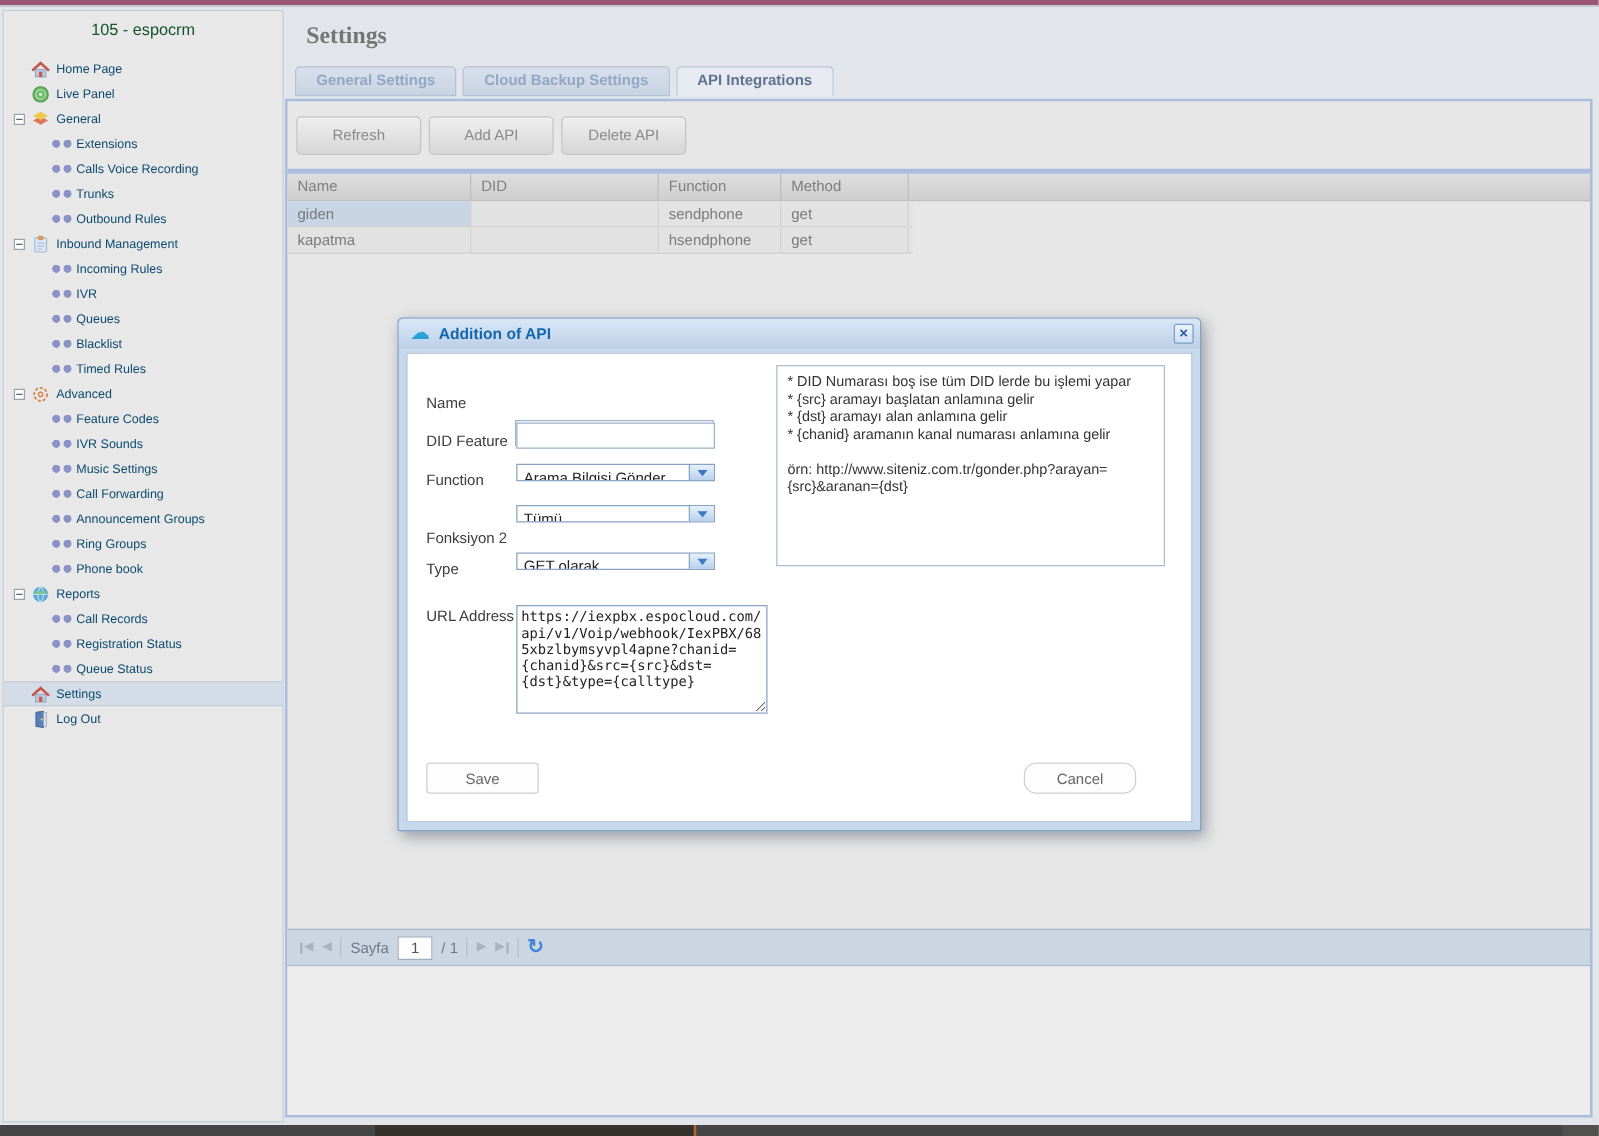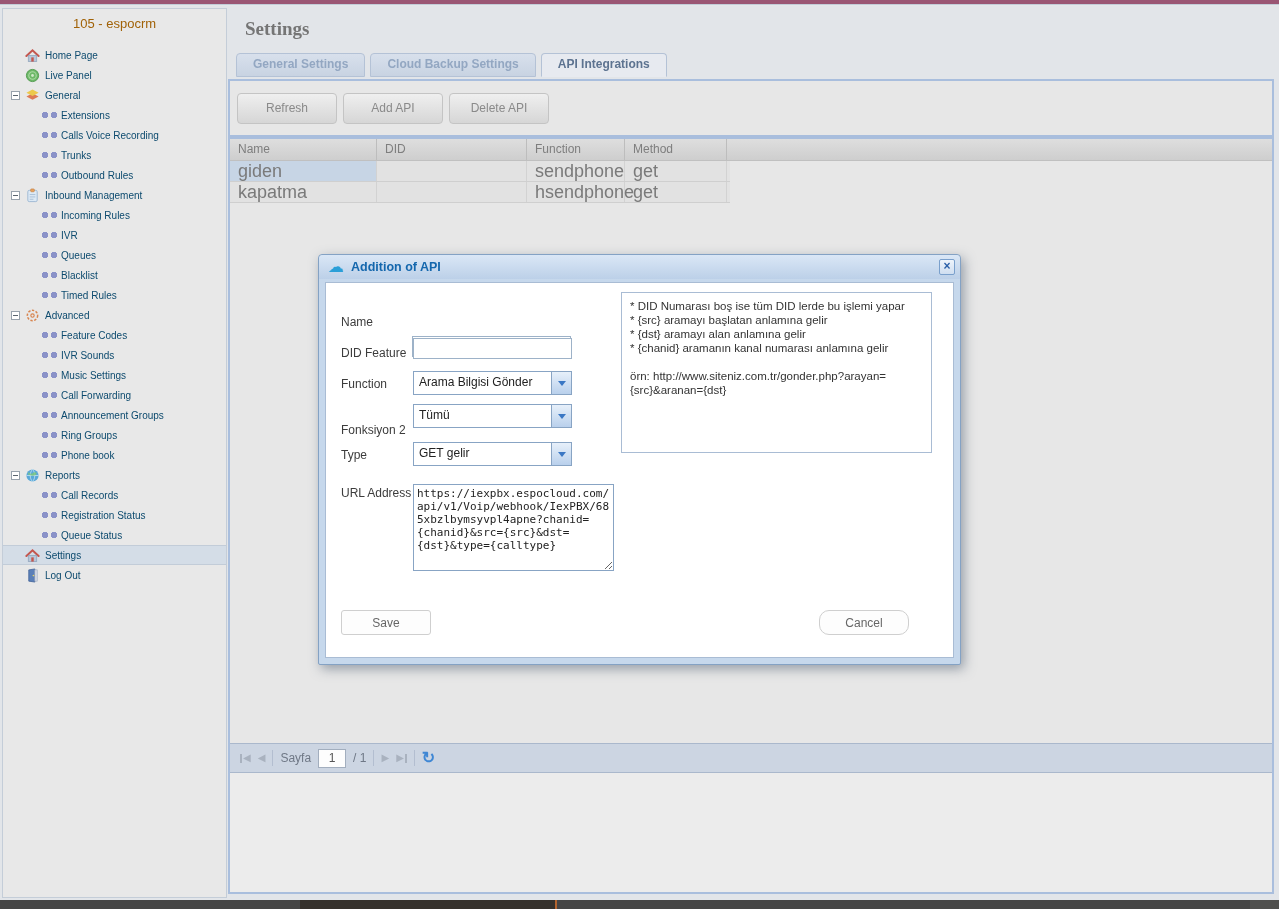--- a/index.html
+++ b/index.html
@@ -13,21 +13,21 @@
   .app { position:absolute; left:0; top:6px; right:0; bottom:9px; background:#e2e5e9; }
 
   
   .sidebar { position:absolute; left:2px; top:2px; width:225px; bottom:2px; background:#e8e8e8; border:1px solid #c4cdd8; }
   .sb-header { height:24px; margin:1px; display:flex; align-items:center; padding:0 6px 0 14px;
     background:linear-gradient(#eaf1f9,#c9d6e8); border:1px solid #b2c2d8; border-radius:4px 4px 0 0; }
   .sb-title { font-size:12px; font-weight:bold; color:#4a6584; }
   .sb-collapse { margin-left:auto; width:20px; height:16px; line-height:13px; text-align:center;
     background:linear-gradient(#f4f8fc,#d4e0f0); border:1px solid #a6bcd8; border-radius:3px;
     color:#4a7ab0; font-size:12px; font-weight:bold; cursor:pointer; }
-  .sb-sub { height:30px; line-height:30px; text-align:center; color:#a16207; font-size:13px; }
+  .sb-sub { height:30px; line-height:30px; text-align:center; color:#14532d; font-size:13px; }
   .tree { padding-top:6px; }
   .tree-item { display:flex; align-items:center; height:20px; padding-left:8px; cursor:pointer; }
   .tree-item.selected { background:#d4dde7; border-top:1px solid #c2ccd8; border-bottom:1px solid #c2ccd8; height:20px; }
   .sp14 { display:inline-block; width:14px; flex:none; }
   .sp30 { display:inline-block; width:30px; flex:none; }
   .expander { width:14px; flex:none; }
   .expander i { display:block; width:9px; height:9px; background:#fff; border:1px solid #98a2ac; position:relative; }
   .expander i::after { content:""; position:absolute; left:1px; right:1px; top:3px; height:1px; background:#5a646e; }
   .ticon { width:17px; height:16px; flex:none; margin-right:3px; display:inline-flex; align-items:center; }
   .ticon svg { display:block; }
@@ -46,21 +46,21 @@
   .panel { position:absolute; left:0; right:3px; top:71px; bottom:4px; border:2px solid #a9bedd; background:#e7e7e7;
     display:flex; flex-direction:column; }
   .toolbar { height:58px; flex:none; border-bottom:4px solid #a9bedd; display:flex; align-items:center; padding-left:7px; gap:6px; }
   .tb-btn { width:100px; height:31px; background:linear-gradient(#efefef,#d6d6d6); border:1px solid #c4c4c4;
     border-radius:4px; color:#8a8a8a; font-size:12px; cursor:pointer; font-family:inherit; }
   .grid-wrap { flex:1; overflow:hidden; }
   .thead { display:flex; height:22px; background:linear-gradient(#dedede,#cecece); border-bottom:1px solid #c0c0c0; }
   .th { font-size:12px; color:#7e7e7e; line-height:21px; padding-left:8px; border-right:1px solid #bdbdbd; }
   .th:last-child { border-right:none; flex:1; }
   .trow { display:flex; height:21px; width:500px; background:#e2e2e2; border-bottom:1px solid #cfcfcf; cursor:pointer; }
-  .td { font-size:18px; color:#7a7a7a; line-height:20px; padding-left:8px; border-right:1px solid #d2d2d2; }
+  .td { font-size:12px; color:#7a7a7a; line-height:20px; padding-left:8px; border-right:1px solid #d2d2d2; }
   .td.selected { background:#c7d5e5; }
   .c0 { width:147px; flex:none; } .c1 { width:150px; flex:none; } .c2 { width:98px; flex:none; } .c3 { width:102px; flex:none; }
   .pagebar { height:30px; flex:none; background:#ccd5e2; border-top:1px solid #aab8cc; border-bottom:1px solid #aab8cc;
     display:flex; align-items:center; padding-left:10px; gap:7px; }
   .pg-ico { color:#a9b2bf; font-size:10px; cursor:pointer; line-height:1; }
   .pg-first, .pg-last { display:inline-flex; align-items:center; }
   .pg-first::before { content:""; width:2px; height:9px; background:#a9b2bf; margin-right:1px; }
   .pg-last::after { content:""; width:2px; height:9px; background:#a9b2bf; margin-left:1px; }
   .pg-sep { width:1px; height:16px; background:#b3bed0; }
   .pg-label, .pg-total { font-size:12px; color:#6f7886; }
@@ -74,21 +74,21 @@
   .modal-header { height:24px; display:flex; align-items:center; padding:0 5px 0 9px;
     background:linear-gradient(#dae7f6,#bcd0e8); border-radius:4px 4px 0 0; }
   .cloud-ico { color:#2a9fd8; font-size:16px; line-height:1; }
   .modal-title { margin-left:7px; font-size:12.5px; font-weight:bold; color:#1467ad; }
   .modal-close { margin-left:auto; width:16px; height:16px; line-height:13px; text-align:center;
     background:linear-gradient(#eef4fb,#cfdef0); border:1px solid #7aa0cc; border-radius:2px;
     color:#2a5fa8; font-size:12px; font-weight:bold; cursor:pointer; }
   .modal-body { position:absolute; left:6px; right:6px; top:27px; bottom:6px; background:#fff; border:1px solid #a9bcd4; }
   .f-label { position:absolute; font-size:12px; color:#3c3c3c; }
   .f-input { position:absolute; width:159px; height:21px; border:1px solid #9db2c8; font-size:12px; padding:0 5px; color:#222; font-family:inherit; }
-  .f-select { position:absolute; width:159px; height:24px; border:1px solid #88a4c4; background:#fff; display:flex; cursor:pointer;justify-content:flex-end; }
+  .f-select { position:absolute; width:159px; height:14px; border:1px solid #88a4c4; background:#fff; display:flex; cursor:pointer;justify-content:flex-end; }
   .f-select .val { flex:1; font-size:12px; color:#222; line-height:20px; padding-left:5px; white-space:nowrap; overflow:hidden; }
   .f-select .chev { width:20px; flex:none; background:linear-gradient(#e7f0fa,#b9d0ec); border-left:1px solid #88a4c4;
     display:flex; align-items:center; justify-content:center; }
   .f-select .chev i { width:0; height:0; border-left:4px solid transparent; border-right:4px solid transparent; border-top:5px solid #3a77c4; }
   .help-box { position:absolute; left:295px; top:9px; width:311px; height:161px; border:1px solid #a9bcd4;
     padding:6px 8px; font-size:11.5px; line-height:14px; color:#333; white-space:pre-wrap; overflow:hidden; }
   .url-area { position:absolute; left:87px; top:201px; width:201px; height:87px; border:1px solid #88a4c4;
     font-family:"DejaVu Sans Mono", monospace; font-size:11px; line-height:13px; padding:2px 3px; color:#222; resize:both; }
   .m-btn { position:absolute; width:90px; height:25px; background:#fdfdfd; border:1px solid #cfcfcf; border-radius:3px;
     color:#666; font-size:12px; cursor:pointer; font-family:inherit; }
@@ -393,21 +393,21 @@
       <span class="f-label" style="left:15px; top:140px;">Fonksiyon 2</span>
       <div class="f-select" style="left:87px; top:121px;">
         <span class="val">Tümü</span>
         <span class="chev">
             <i></i>
           </span>
       </div>
 
       <span class="f-label" style="left:15px; top:165px;">Type</span>
       <div class="f-select" style="left:87px; top:159px;">
-        <span class="val">GET gelir</span>
+        <span class="val">GET olarak</span>
         <span class="chev">
             <i></i>
           </span>
       </div>
 
       <span class="f-label" style="left:15px; top:203px;">URL Address</span>
       <textarea class="url-area" spellcheck="false" style="">https://iexpbx.espocloud.com/api/v1/Voip/webhook/IexPBX/685xbzlbymsyvpl4apne?chanid={chanid}&amp;src={src}&amp;dst={dst}&amp;type={calltype}</textarea>
 
       <div class="help-box">* DID Numarası boş ise tüm DID lerde bu işlemi yapar
 * {src} aramayı başlatan anlamına gelir

